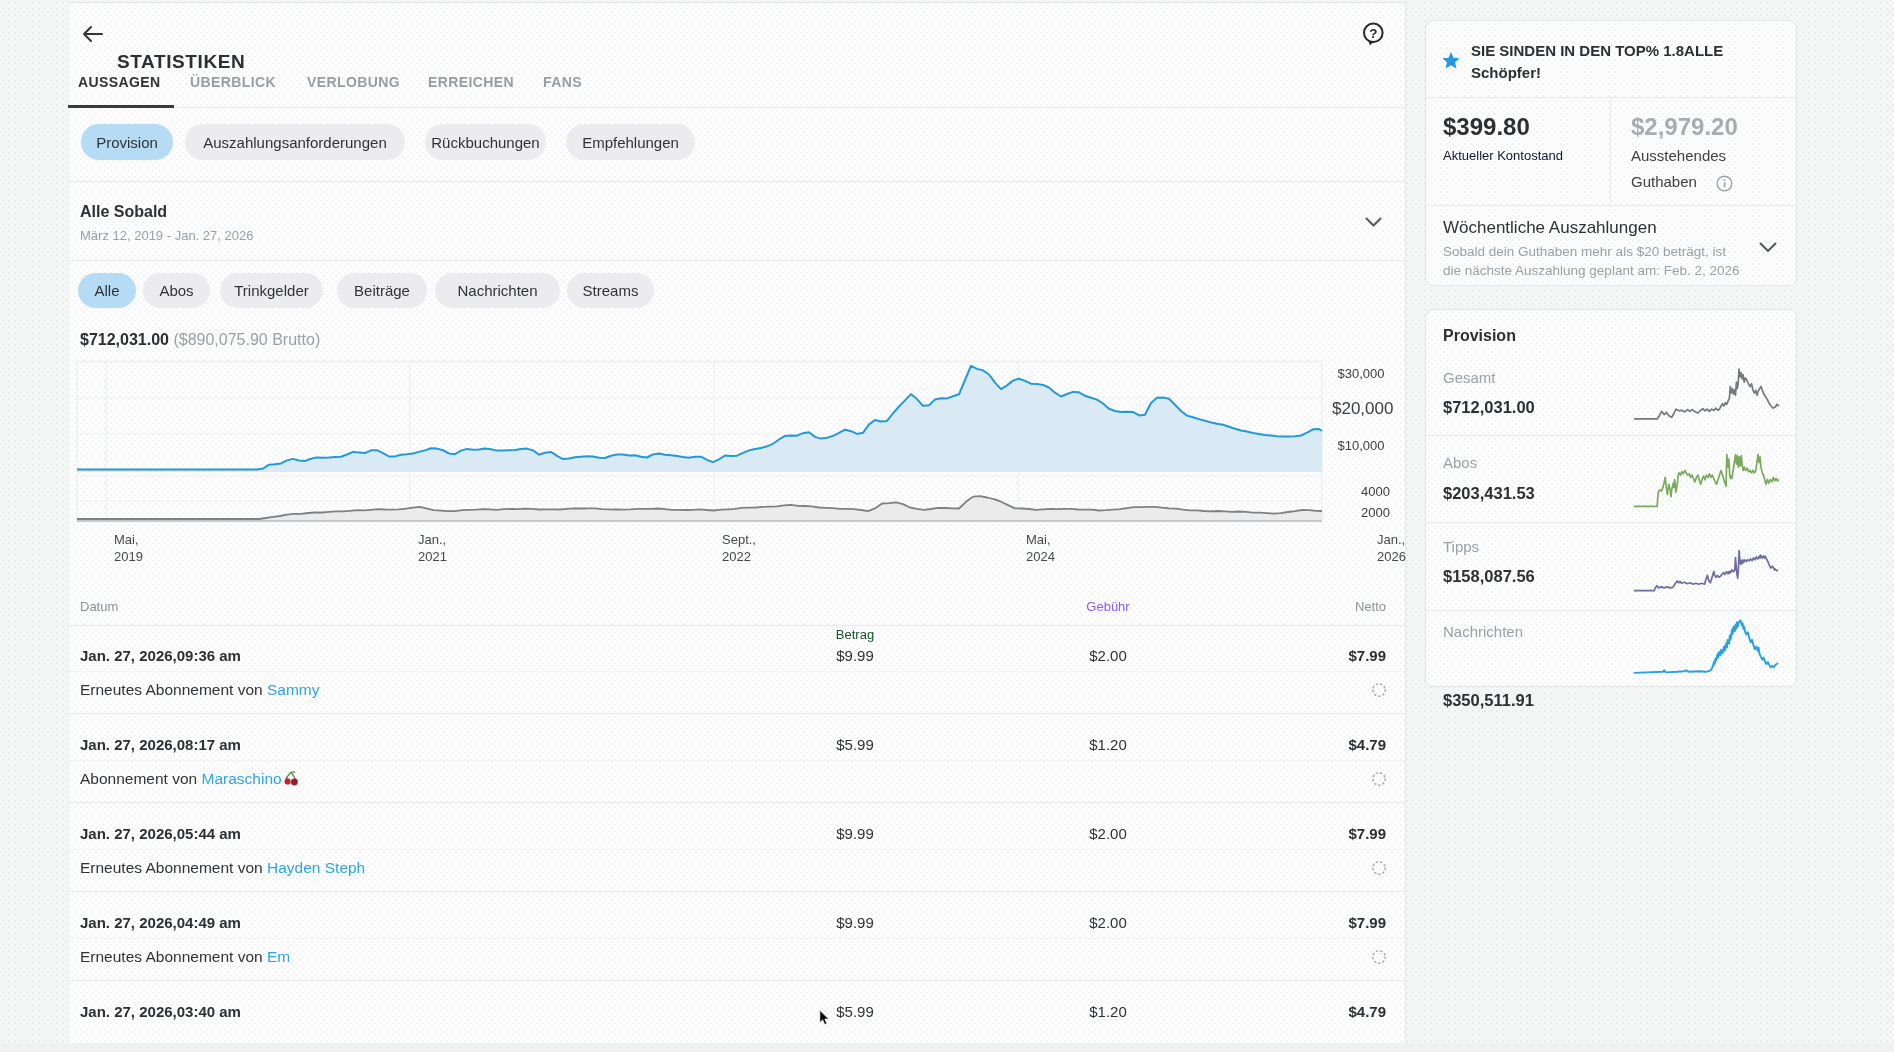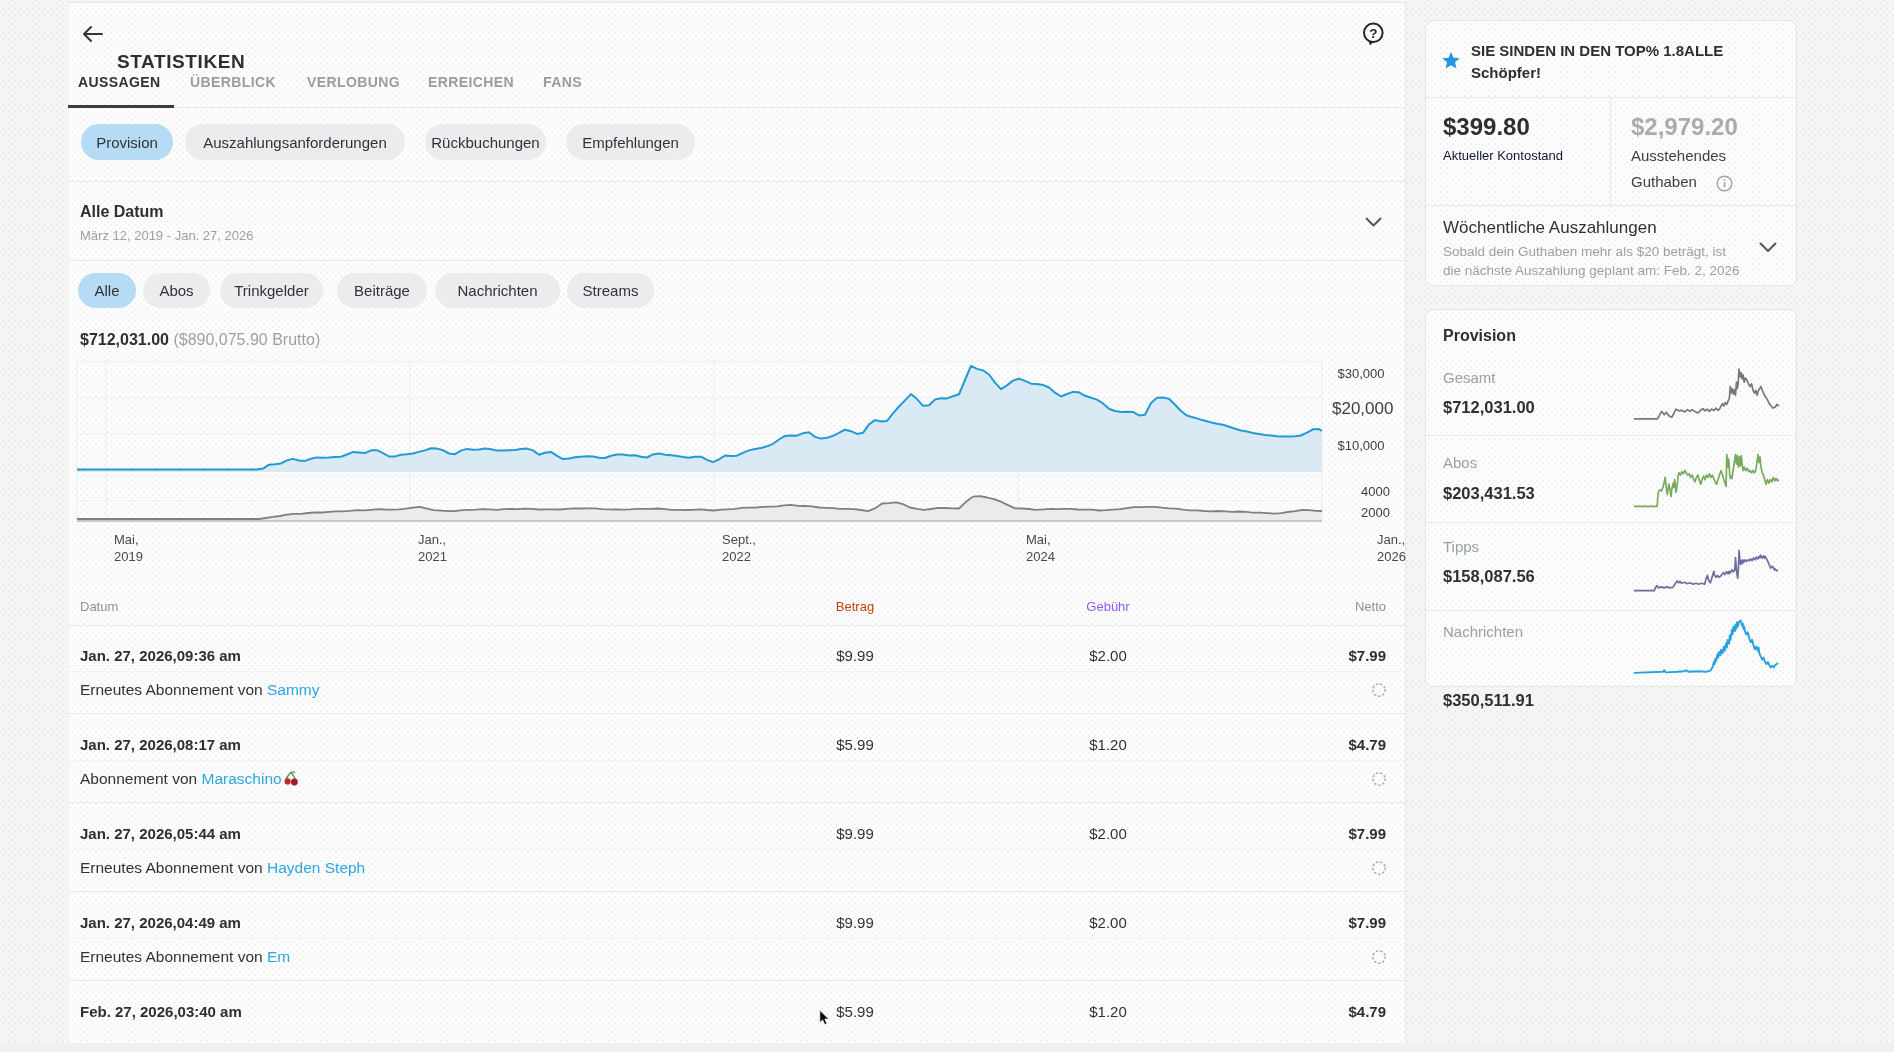--- a/index.html
+++ b/index.html
@@ -46,21 +46,21 @@
 <div class="ctext" style="left:543px; top:82px; font-size:14px; font-weight:600; letter-spacing:0.4px; color:#989da1;">FANS</div>
 <div class="hr" style="left:69px; top:107px; width:1336px;"></div>
 <div class="abs" style="left:68px; top:105px; width:106px; height:3px; background:#3a3c3e;"></div>
 
 <div class="pill on" style="left:81px; top:124px; width:92px; height:36px;">Provision</div>
 <div class="pill" style="left:185px; top:124px; width:220px; height:36px;">Auszahlungsanforderungen</div>
 <div class="pill" style="left:425px; top:124px; width:121px; height:36px;">Rückbuchungen</div>
 <div class="pill" style="left:566px; top:124px; width:129px; height:36px;">Empfehlungen</div>
 <div class="hr" style="left:69px; top:181px; width:1336px;"></div>
 
-<div class="ctext dark" style="left:80px; top:212px; font-size:16px; font-weight:bold;">Alle Datum</div>
+<div class="ctext dark" style="left:80px; top:212px; font-size:16px; font-weight:bold;">Alle Sobald</div>
 <div class="ctext gray" style="left:80px; top:235px; font-size:13px;">März 12, 2019 - Jan. 27, 2026</div>
 <svg class="abs" style="left:1365px; top:217px;" width="17" height="11" viewBox="0 0 17 11">
   <path d="M1.5 1.5 L8.5 8.5 L15.5 1.5" stroke="#55585a" stroke-width="2" fill="none" stroke-linecap="round" stroke-linejoin="round"></path>
 </svg>
 <div class="hr" style="left:69px; top:260px; width:1336px;"></div>
 
 <div class="pill on" style="left:78px; top:273px; width:58px; height:35px;">Alle</div>
 <div class="pill" style="left:143px; top:273px; width:67px; height:35px;">Abos</div>
 <div class="pill" style="left:220px; top:273px; width:103px; height:35px;">Trinkgelder</div>
 <div class="pill" style="left:337px; top:273px; width:90px; height:35px;">Beiträge</div>
@@ -98,21 +98,21 @@
 <div class="ctext" style="left:1332px; top:445px; width:58px; text-align:center; font-size:13px; color:#3c3e40;">$10,000</div>
 <div class="ctext" style="left:1332px; top:491px; width:58px; text-align:right; font-size:13px; color:#3c3e40;">4000</div>
 <div class="ctext" style="left:1332px; top:512px; width:58px; text-align:right; font-size:13px; color:#3c3e40;">2000</div>
 <div class="abs" style="left:114px; top:531px; font-size:13px; line-height:17px; color:#46494b;">Mai,<br>2019</div>
 <div class="abs" style="left:418px; top:531px; font-size:13px; line-height:17px; color:#46494b;">Jan.,<br>2021</div>
 <div class="abs" style="left:722px; top:531px; font-size:13px; line-height:17px; color:#46494b;">Sept.,<br>2022</div>
 <div class="abs" style="left:1026px; top:531px; font-size:13px; line-height:17px; color:#46494b;">Mai,<br>2024</div>
 <div class="abs" style="left:1377px; top:531px; font-size:13px; line-height:17px; color:#46494b;">Jan.,<br>2026</div>
 
 <div class="ctext" style="left:80px; top:606px; font-size:13px; color:#8d9296;">Datum</div>
-<div class="ctext" style="left:795px; top:606px; width:120px; text-align:center; font-size:13px; color:#c2410c;">Betrag</div>
+<div class="ctext" style="left:795px; top:634px; width:120px; text-align:center; font-size:13px; color:#14532d;">Betrag</div>
 <div class="ctext" style="left:1048px; top:606px; width:120px; text-align:center; font-size:13px; color:#8b5cf6;">Gebühr</div>
 <div class="ctext" style="left:1266px; top:606px; width:120px; text-align:right; font-size:13px; color:#8d9296;">Netto</div>
 <div class="hr" style="left:69px; top:625px; width:1336px;"></div>
 <div class="ctext dark" style="left:80px; top:655px; font-size:15px; font-weight:bold;">Jan. 27, 2026,09:36 am</div>
 <div class="ctext" style="left:795px; top:655px; width:120px; text-align:center; font-size:15px; color:#303234;">$9.99</div>
 <div class="ctext" style="left:1048px; top:655px; width:120px; text-align:center; font-size:15px; color:#303234;">$2.00</div>
 <div class="ctext dark" style="left:1266px; top:655px; width:120px; text-align:right; font-size:15px; font-weight:bold;">$7.99</div>
 <div class="hr2" style="left:69px; top:671px; width:1336px;"></div>
 <div class="ctext" style="left:80px; top:690px; font-size:15.5px; color:#303234;">Erneutes Abonnement von <span style="color:#2ea5e0;">Sammy</span></div>
 <svg class="abs" style="left:1371px; top:682px;" width="16" height="16" viewBox="0 0 16 16">
@@ -147,21 +147,21 @@
 <div class="ctext dark" style="left:80px; top:922px; font-size:15px; font-weight:bold;">Jan. 27, 2026,04:49 am</div>
 <div class="ctext" style="left:795px; top:922px; width:120px; text-align:center; font-size:15px; color:#303234;">$9.99</div>
 <div class="ctext" style="left:1048px; top:922px; width:120px; text-align:center; font-size:15px; color:#303234;">$2.00</div>
 <div class="ctext dark" style="left:1266px; top:922px; width:120px; text-align:right; font-size:15px; font-weight:bold;">$7.99</div>
 <div class="hr2" style="left:69px; top:938px; width:1336px;"></div>
 <div class="ctext" style="left:80px; top:957px; font-size:15.5px; color:#303234;">Erneutes Abonnement von <span style="color:#2ea5e0;">Em</span></div>
 <svg class="abs" style="left:1371px; top:949px;" width="16" height="16" viewBox="0 0 16 16">
     <circle cx="8" cy="8" r="6.2" fill="none" stroke="#aaaeb1" stroke-width="1.6" stroke-dasharray="1.2 3.1" stroke-linecap="round"></circle>
   </svg>
 <div class="hr" style="left:69px; top:980px; width:1336px;"></div>
-<div class="ctext dark" style="left:80px; top:1011px; font-size:15px; font-weight:bold;">Feb. 27, 2026,03:40 am</div>
+<div class="ctext dark" style="left:80px; top:1011px; font-size:15px; font-weight:bold;">Jan. 27, 2026,03:40 am</div>
 <div class="ctext" style="left:795px; top:1011px; width:120px; text-align:center; font-size:15px; color:#303234;">$5.99</div>
 <div class="ctext" style="left:1048px; top:1011px; width:120px; text-align:center; font-size:15px; color:#303234;">$1.20</div>
 <div class="ctext dark" style="left:1266px; top:1011px; width:120px; text-align:right; font-size:15px; font-weight:bold;">$4.79</div>
 
 <div class="card" style="left:1425px; top:20px; width:372px; height:266px;"></div>
 <svg class="abs" style="left:1442px; top:52px;" width="18" height="17" viewBox="0 0 21 20">
   <path d="M10.5 0 L13.4 6.8 L20.7 7.4 L15.2 12.2 L16.9 19.4 L10.5 15.6 L4.1 19.4 L5.8 12.2 L0.3 7.4 L7.6 6.8 Z" fill="#2398dd"></path>
 </svg>
 <div class="abs dark" style="left:1471px; top:40px; width:300px; font-size:15px; font-weight:bold; line-height:22px;">SIE SINDEN IN DEN TOP% 1.8ALLE Schöpfer!</div>
 <div class="hr" style="left:1426px; top:97px; width:370px;"></div>

